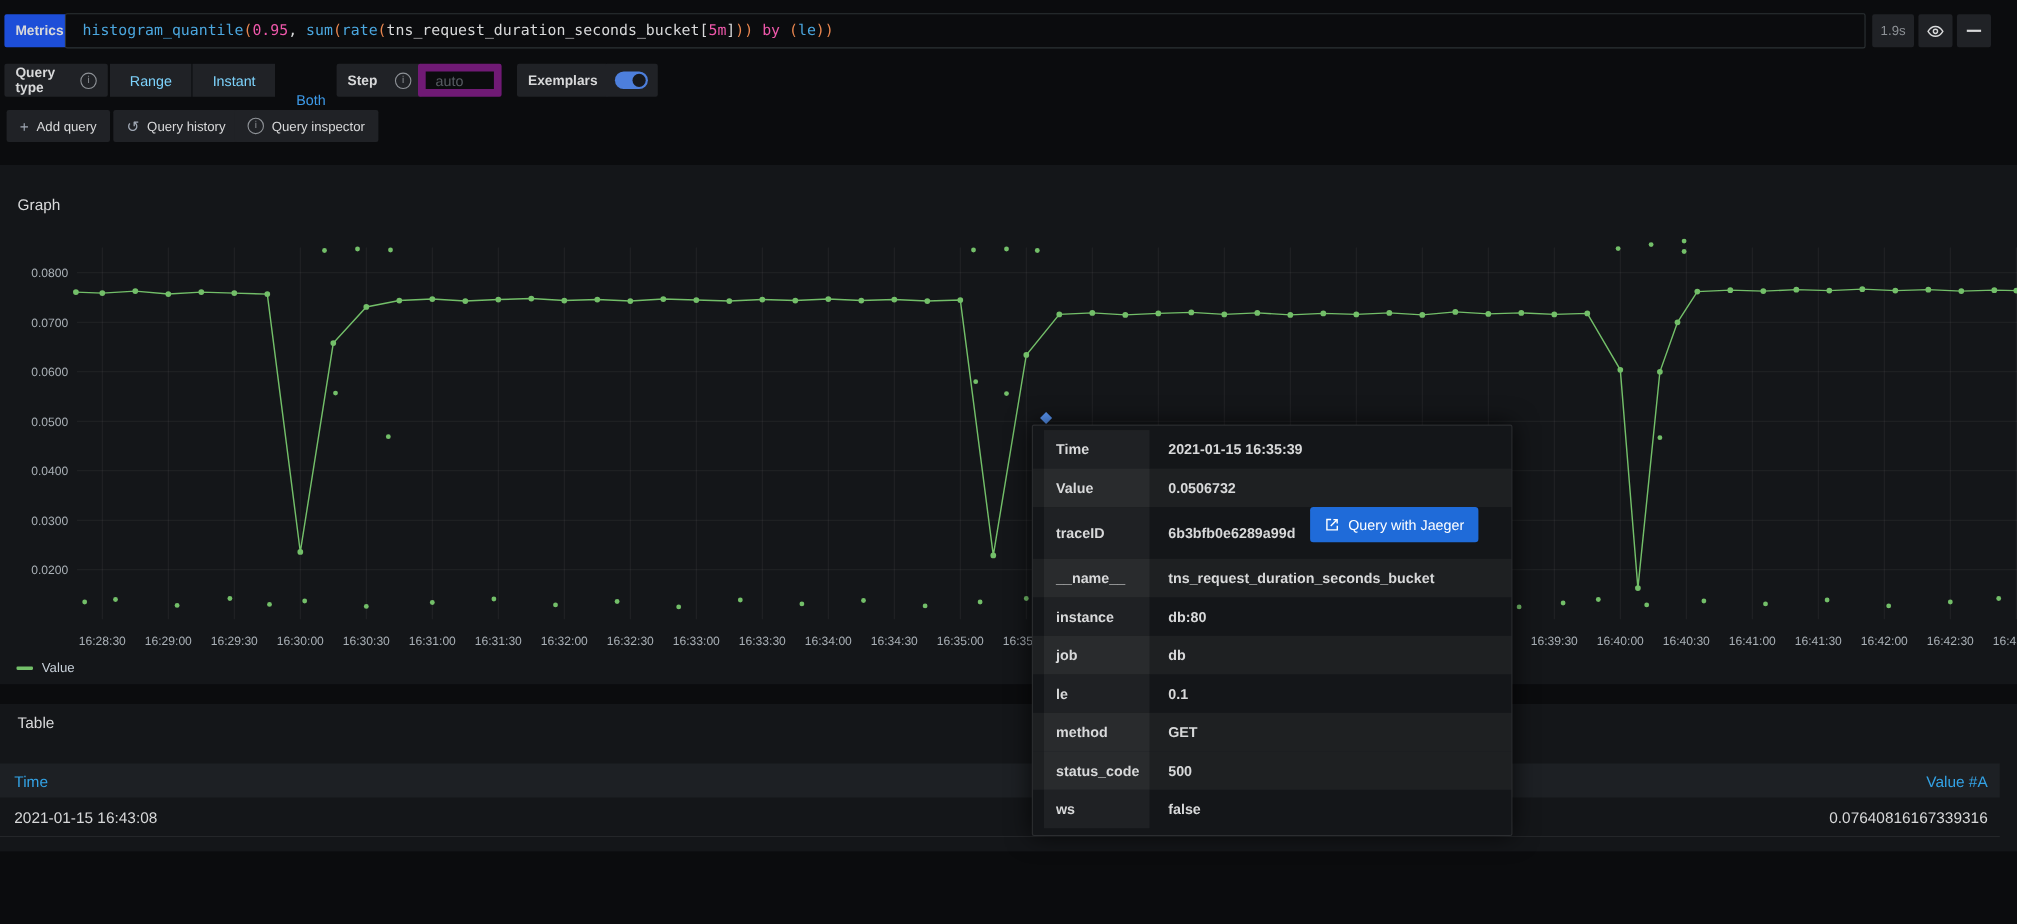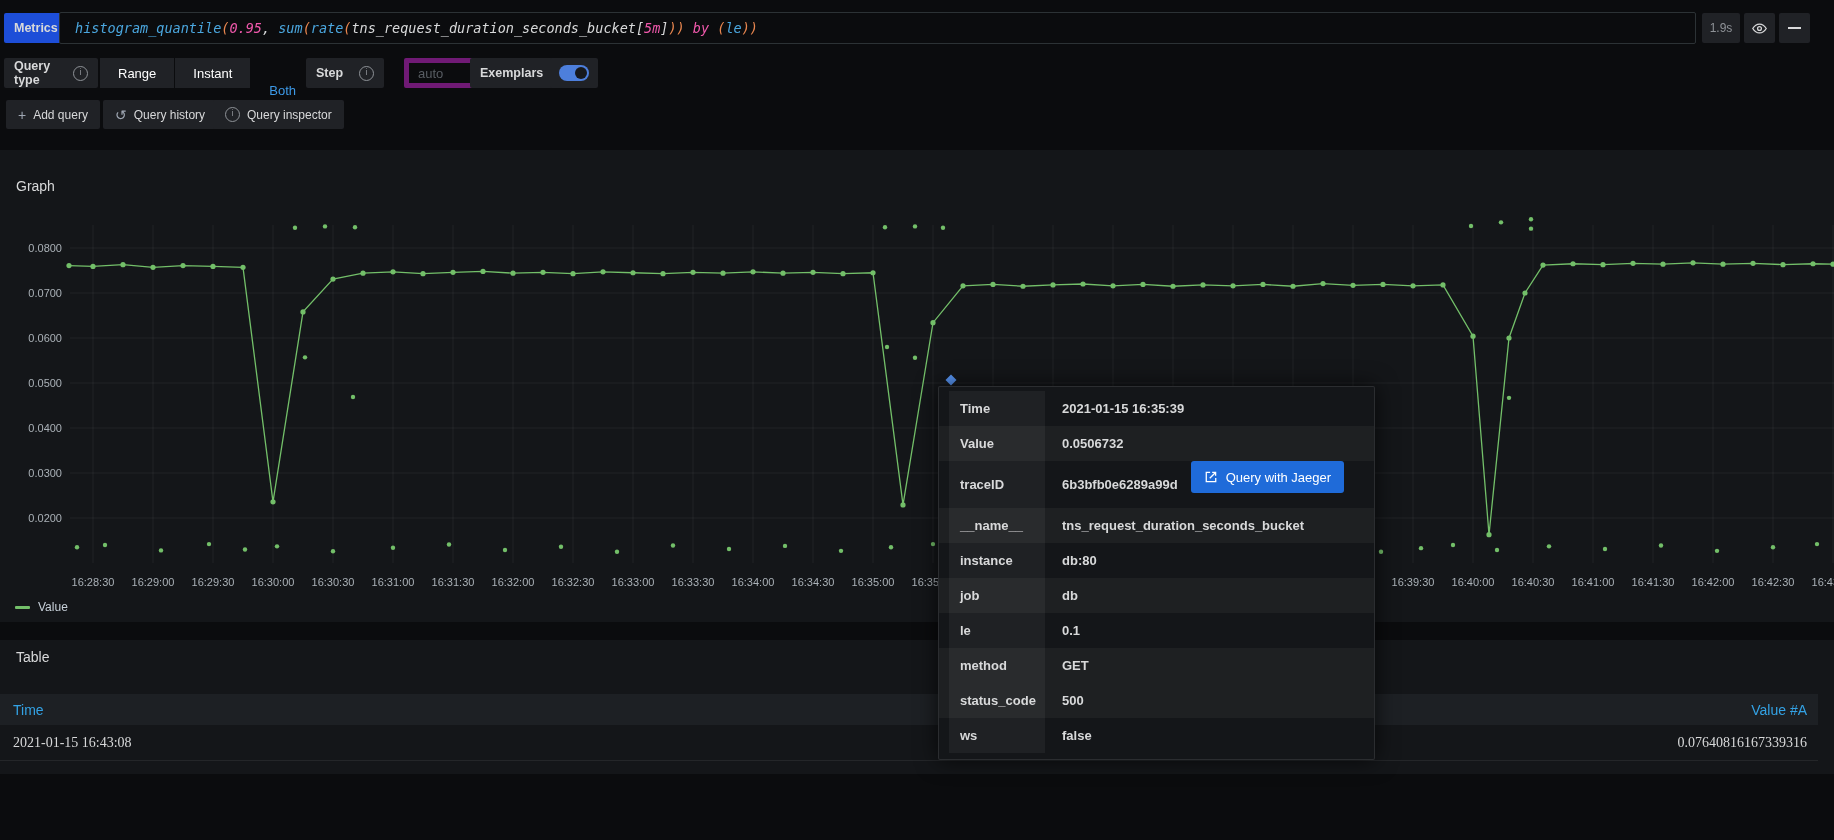--- a/index.html
+++ b/index.html
@@ -10,34 +10,34 @@
   .chip.bold{font-weight:700;font-size:12.5px;}
   .info-ic{width:13px;height:13px;border:1px solid #8e9297;border-radius:50%;color:#8e9297;
         font-size:9px;line-height:11px;text-align:center;font-weight:400;flex:0 0 auto;}
   
   .metrics-btn{position:absolute;left:4px;top:13px;height:30px;background:#1d4ed8;border-radius:2px;
         display:flex;align-items:center;gap:8px;padding:0 10px;font-weight:700;font-size:12.5px;cursor:pointer;}
   .caret{width:6px;height:6px;border-right:1.5px solid #b0b6bc;border-bottom:1.5px solid #b0b6bc;
         transform:rotate(45deg);margin-top:-3px;}
   .query-input{position:absolute;left:59px;top:12px;width:1637px;height:32px;background:#0b0c0e;
         border:1px solid #2c3235;border-radius:2px;display:flex;align-items:center;padding:0 15px;
-        box-sizing:border-box;font-family:"Liberation Mono","DejaVu Sans Mono",monospace;font-size:13.5px;white-space:pre;font-style:italic;}
+        box-sizing:border-box;font-family:"Liberation Mono","DejaVu Sans Mono",monospace;font-size:13.5px;white-space:pre;}
   .tok-fn{color:#4ba7df}.tok-pr{color:#e8864f}.tok-num{color:#ef58ab}.tok-kw{color:#ef58ab}.tok-pl{color:#d8d9da}
   .elapsed{position:absolute;left:1702px;top:13px;width:38px;height:30px;background:#202226;border-radius:2px;
         color:#8e9297;font-size:12px;display:flex;align-items:center;justify-content:center;}
   .iconbtn{position:absolute;top:13px;width:31px;height:30px;background:#202226;border:none;border-radius:2px;
         display:flex;align-items:center;justify-content:center;color:#d8d9da;cursor:pointer;padding:0;}
   .iconbtn svg{display:block}
   
   .seg{position:absolute;left:100px;top:58px;height:30px;display:flex;gap:1px;}
-  .seg .opt{background:#202226;color:#ffffff;display:flex;align-items:center;justify-content:center;
+  .seg .opt{background:#202226;color:#7dd3fc;display:flex;align-items:center;justify-content:center;
         padding:0 18px;font-size:13px;cursor:pointer;}
   .seg .opt.active{background:#4c1d95;color:#3d9ae8;margin-top:32px;}
-  .step-input{position:absolute;left:404px;top:58px;width:76px;height:30px;background:#0b0c0e;
-        border:5px solid #701a75;border-radius:2px;box-sizing:border-box;color:#ffffff;padding:0 9px;font-size:13px;
+  .step-input{position:absolute;left:380px;top:58px;width:76px;height:30px;background:#0b0c0e;
+        border:7px solid #701a75;border-radius:2px;box-sizing:border-box;color:#ffffff;padding:0 9px;font-size:13px;
         font-family:"Liberation Sans",sans-serif;}
   .step-input::placeholder{color:#585d63;}
   .toggle-wrap{position:absolute;left:550px;top:58px;width:48px;height:30px;background:#202226;border-radius:2px;
         display:flex;align-items:center;justify-content:center;cursor:pointer;}
   .toggle{width:30px;height:16px;border-radius:9px;background:#4d7fdc;position:relative;}
   .toggle .knob{position:absolute;right:2px;top:2px;width:12px;height:12px;border-radius:50%;background:#17191d;}
   
   .actbtn{position:absolute;top:100px;height:29px;background:#202226;border:none;border-radius:2px;
         color:#d8d9da;font-size:12px;font-weight:500;display:flex;align-items:center;gap:7px;padding:0 12px;
         cursor:pointer;font-family:"Liberation Sans",sans-serif;}
@@ -46,21 +46,21 @@
   .panel{position:absolute;left:0;width:1834px;background:#141619;}
   .panel-title{position:absolute;left:16px;font-size:14px;font-weight:500;color:#d8d9da;cursor:pointer;}
   .legend{position:absolute;left:15px;top:450px;display:flex;align-items:center;gap:8px;font-size:12px;color:#c7d0d9;cursor:pointer;}
   .legend .swatch{width:15px;height:3px;border-radius:1px;background:#73bf69;}
   
   .thead{position:absolute;left:0;top:54px;width:1818px;height:31px;background:#1d2024;
         display:flex;align-items:center;justify-content:space-between;box-sizing:border-box;padding:0 11px 0 13px;}
   .thead .th{color:#33a2e5;font-size:14px;cursor:pointer;}
   .trow{position:absolute;left:0;top:85px;width:1818px;height:36px;display:flex;align-items:center;
         justify-content:space-between;box-sizing:border-box;padding:0 11px 0 13px;
-        border-bottom:1px solid rgba(255,255,255,0.07);font-size:14px;color:#d8d9da;font-family:Liberation Serif, serif;}
+        border-bottom:1px solid rgba(255,255,255,0.07);font-size:14px;color:#d8d9da;}
   
   .tooltip{position:absolute;left:938px;top:386px;width:437px;background:#141619;z-index:20;
         border:1px solid rgba(255,255,255,0.10);border-radius:2px;box-shadow:0 0 22px rgba(0,0,0,0.7);
         box-sizing:border-box;}
   .tt-header{height:34px;background:#22252b;display:flex;align-items:center;padding:0 12px;
         font-size:13px;font-weight:600;color:#d8d9da;}
   .tt-body{padding:4px 0 6px;}
   .tt-row{display:flex;align-items:stretch;height:35px;padding:0 10px;box-sizing:border-box;}
   .tt-row.stripe{background:rgba(255,255,255,0.045);}
   .tt-row.trace{height:47px;}

